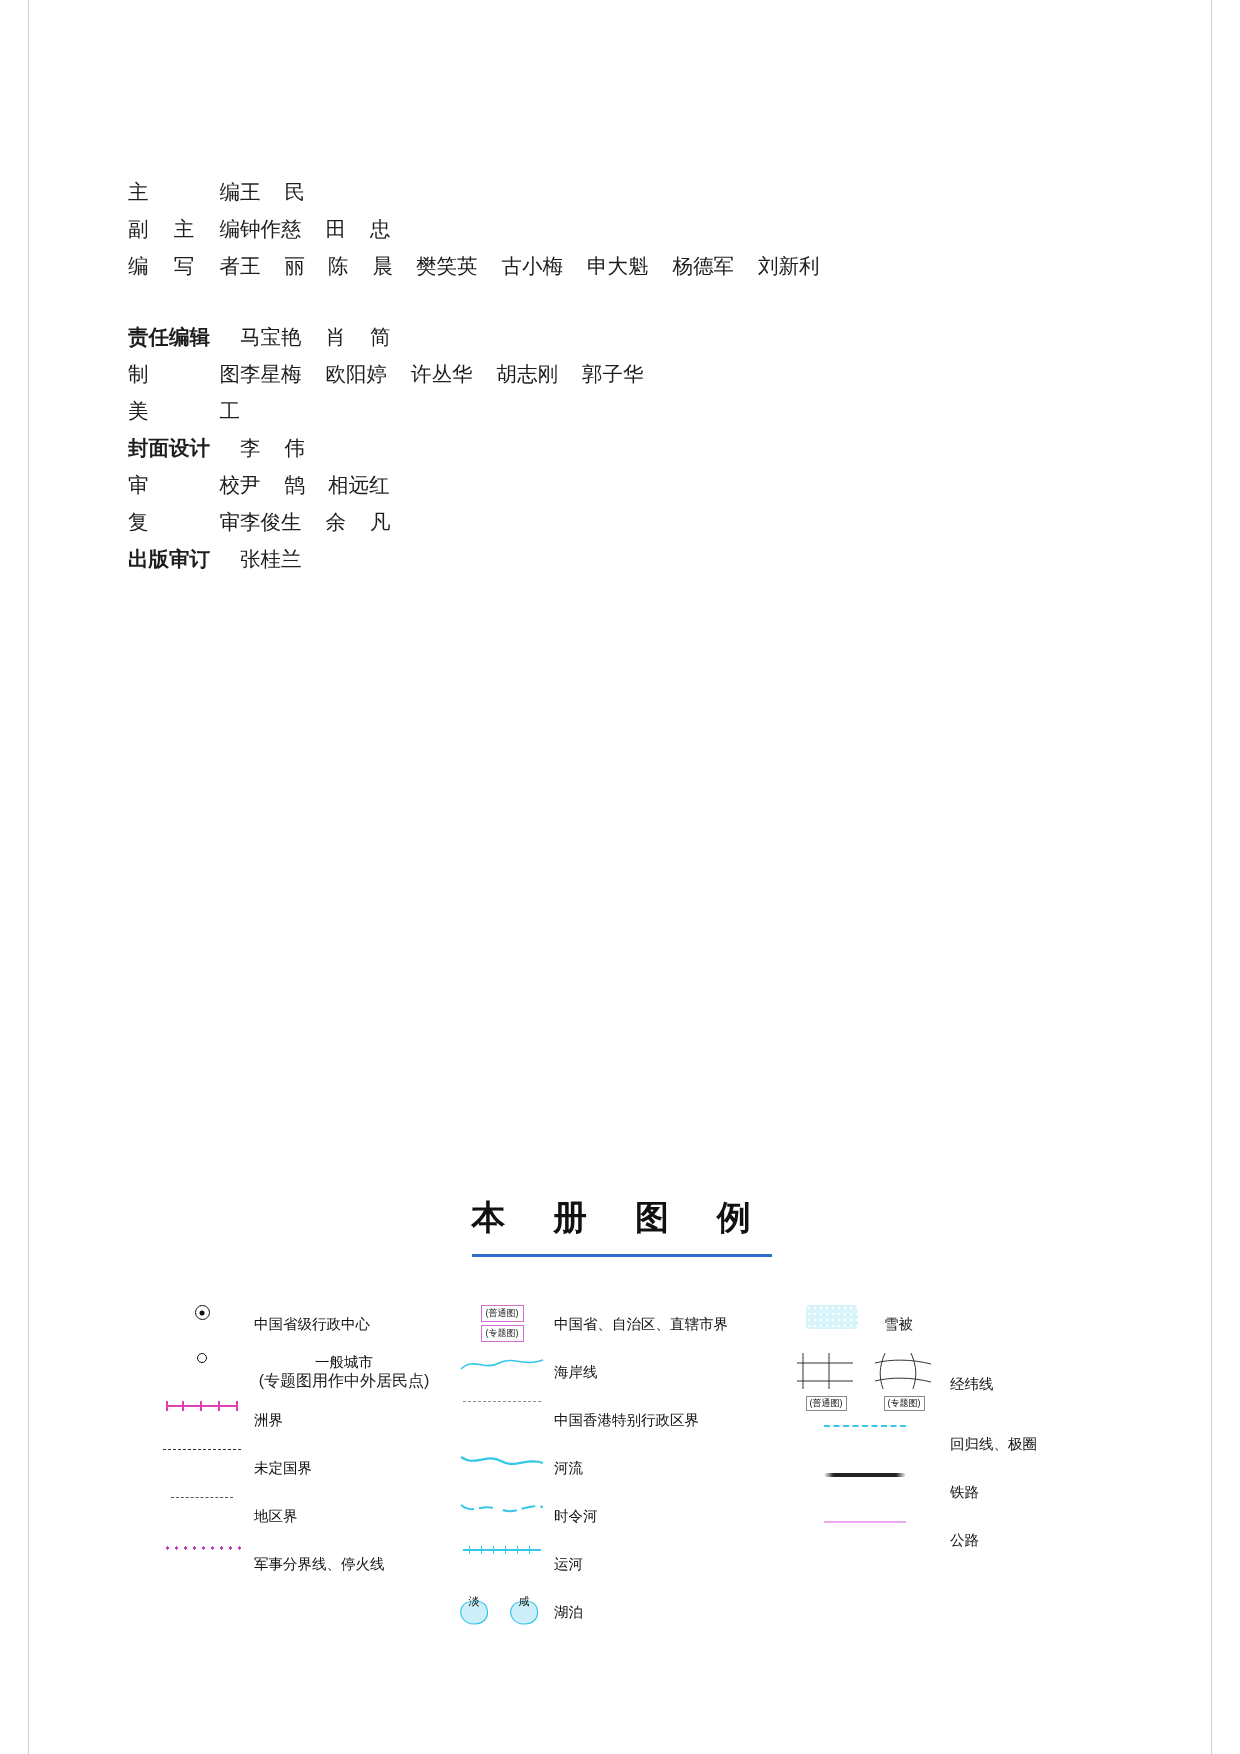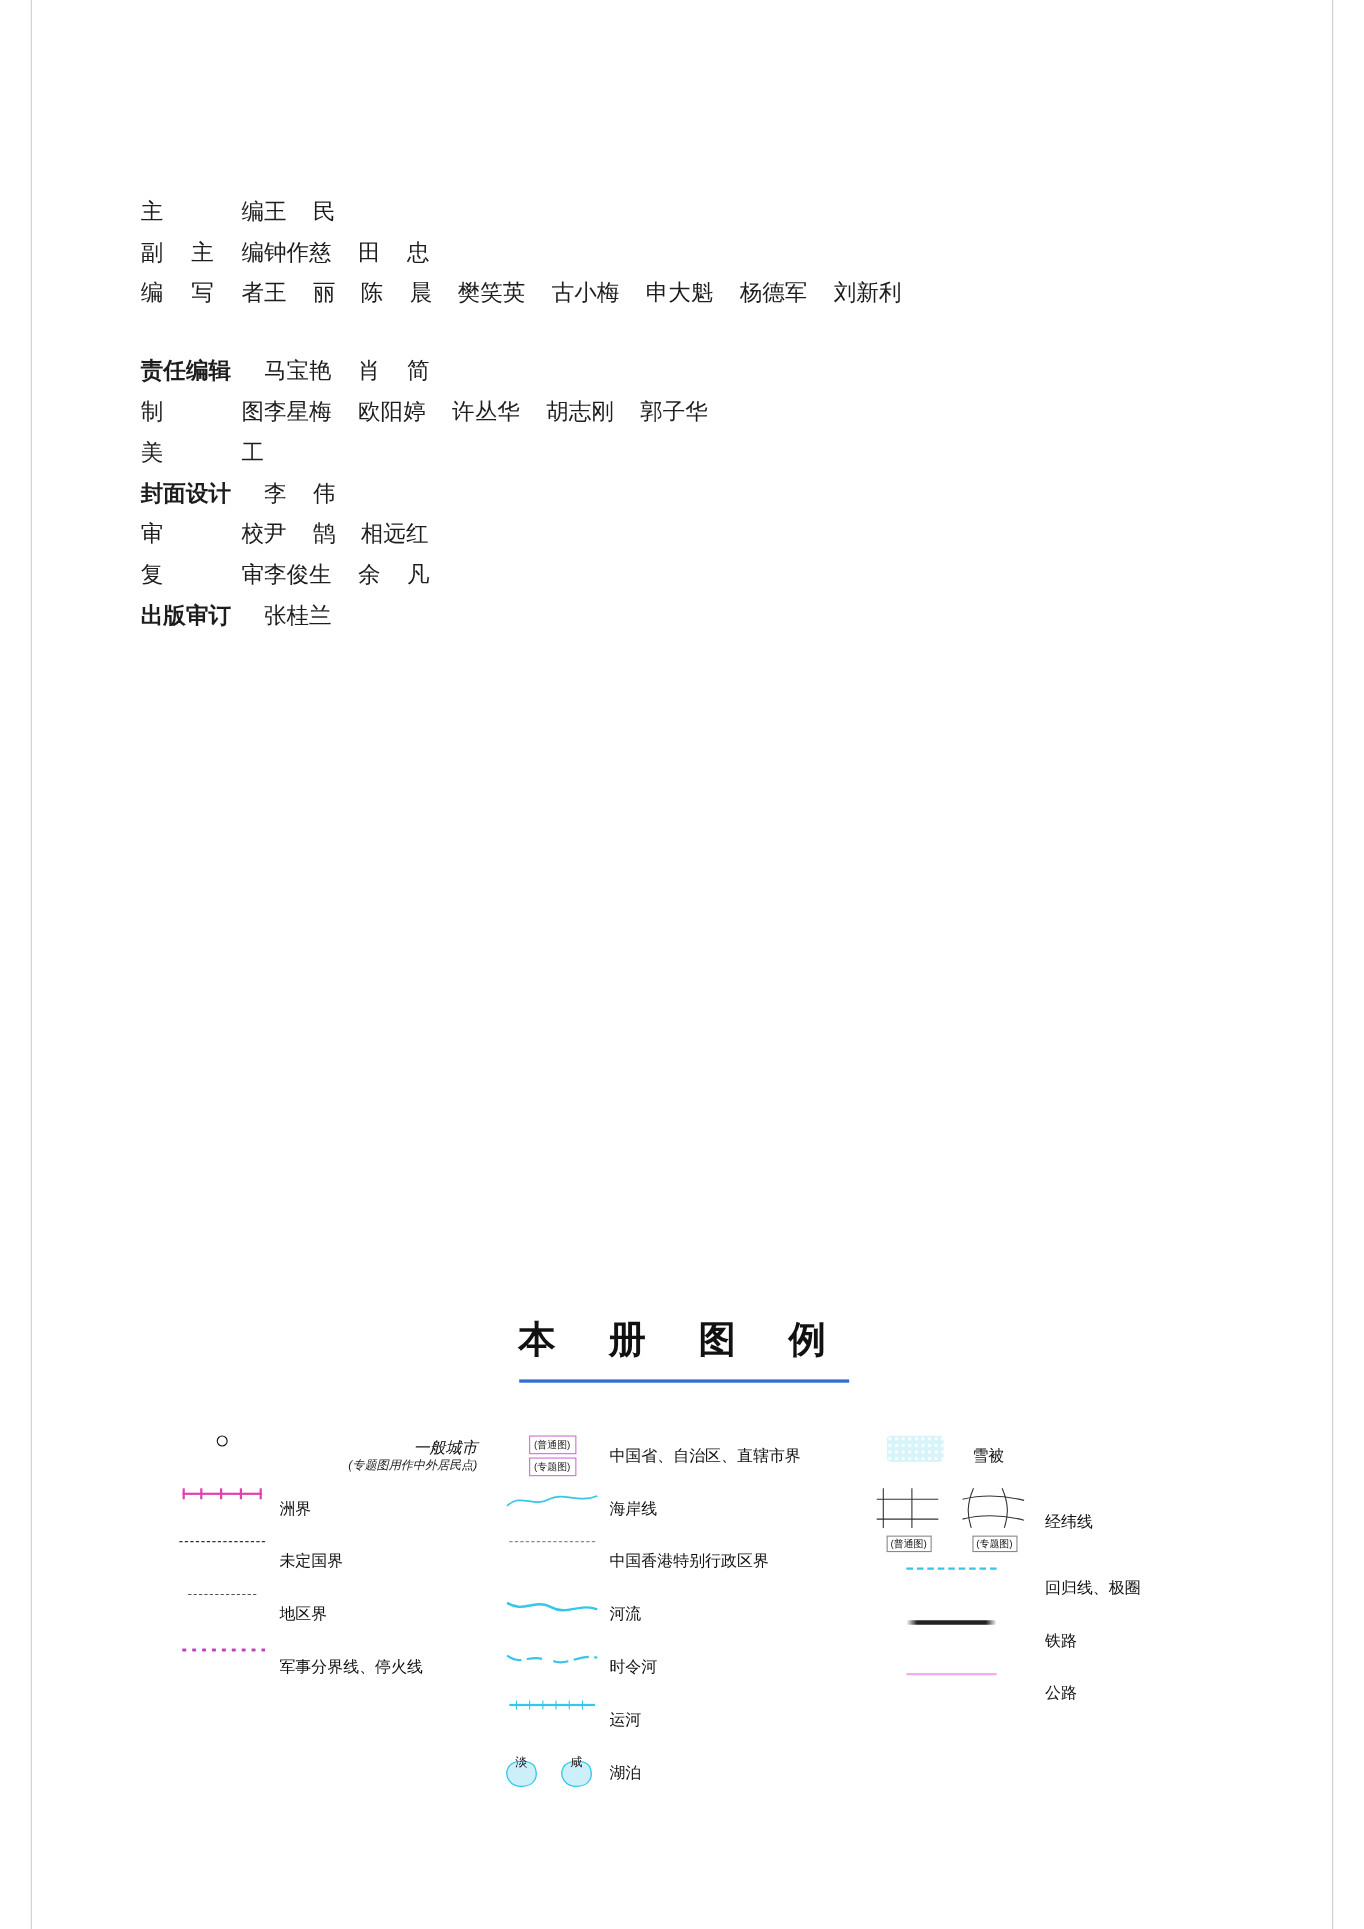--- a/index.html
+++ b/index.html
@@ -119,24 +119,24 @@
     display: flex;
     align-items: flex-start;
     justify-content: center;
     height: 38px;
   }
   .litem .lbl {
     line-height: 1.25;
   }
   .litem .lbl .sub {
     display: block;
-    font-size: 11px;
+    font-size: 16px;
     color: #222;
   }
-  .litem .lbl.center { text-align: right; width: 180px; font-style: italic;}
+  .litem .lbl.center { text-align: center; width: 180px;}
 
   
   .sym-capital {
     width: 13px; height: 13px;
     border: 1.6px solid #111;
     border-radius: 50%;
     position: relative;
   }
   .sym-capital::after {
     content: "";
@@ -397,20 +397,26 @@
     </div>
   </div>
 
   <div class="legend-title">本 册 图 例</div>
   <div class="legend-rule"></div>
 
   <div class="legend-cols">
 
     <div class="lcol c1">
 
+      <div class="litem">
+        <span class="sym">
+            <span class="sym-capital"></span>
+          </span>
+        <span class="lbl">中国省级行政中心</span>
+      </div>
 
       <div class="litem">
         <span class="sym">
             <span class="sym-city"></span>
           </span>
         <span class="lbl center">
           <span>一般城市</span>
           <span class="sub">(专题图用作中外居民点)</span>
         </span>
       </div>

